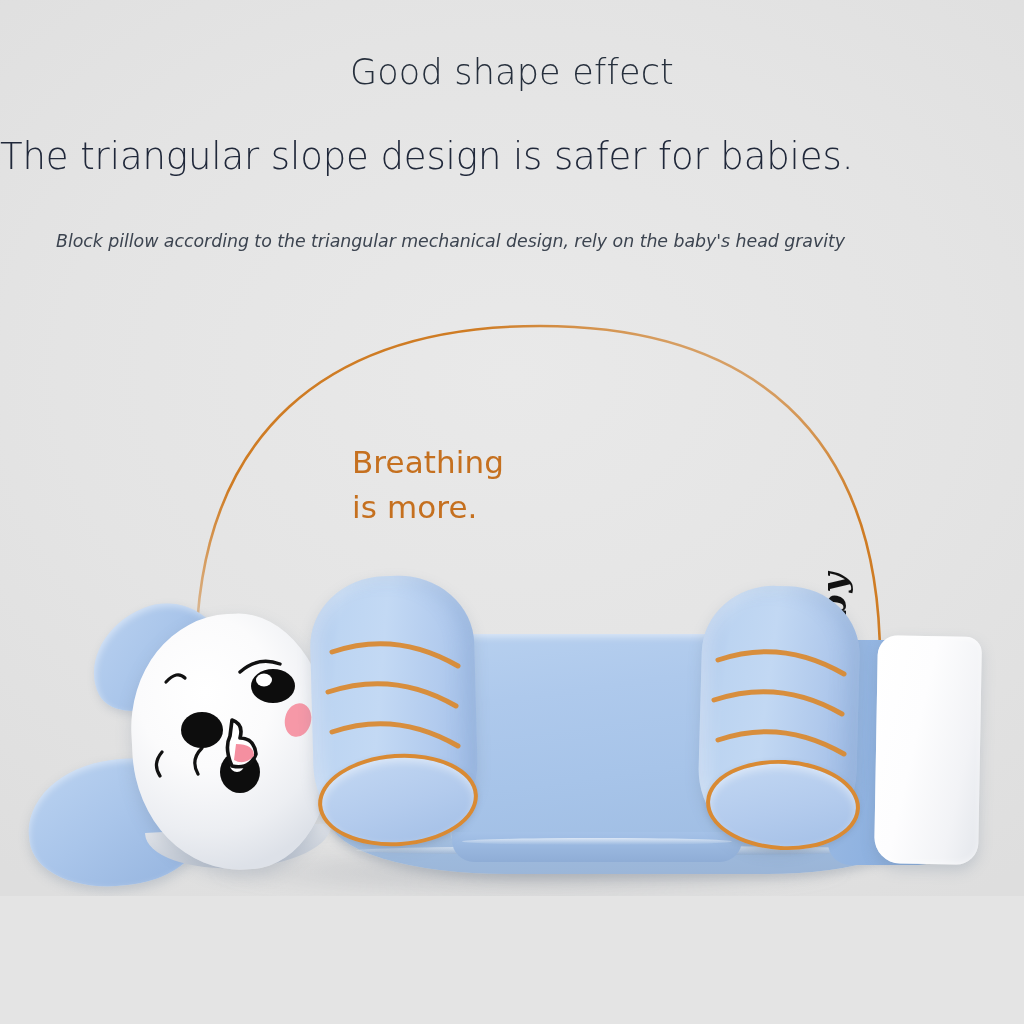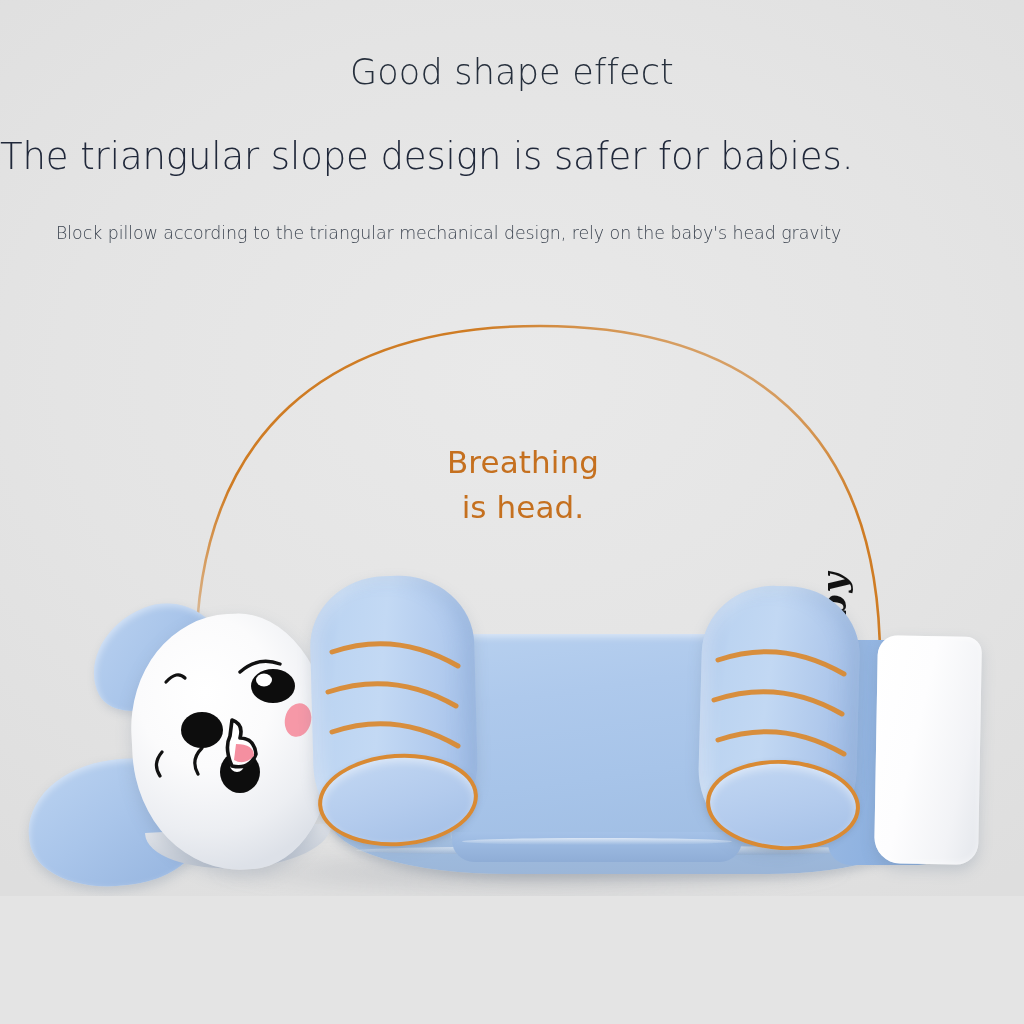--- a/index.html
+++ b/index.html
@@ -36,45 +36,45 @@
     top: 135px;
     font-size: 37px;
     font-weight: 300;
     letter-spacing: -0.1px;
     color: #20283a;
     white-space: nowrap;
   }
   .para {
     position: absolute;
     left: 56px;
-    top: 216px;
+    top: 224px;
     width: 912px;
     font-size: 17.4px;
     font-weight: 300;
     line-height: 35px;
     color: #3c4450;
     letter-spacing: -0.05px;
+    font-style: italic;
   }
   .para span { display: block; white-space: nowrap; }
 
   
   .arc-wrap {
     position: absolute;
     left: 0; top: 0;
     width: 1024px; height: 1024px;
     pointer-events: none;
   }
 
   
   .callout {
     position: absolute;
-    left: 368px;
+    left: 352px;
     top: 440px;
     width: 310px;
-    text-align: center;
     color: #c5701f;
     font-size: 31px;
     font-weight: 400;
     line-height: 45px;
     letter-spacing: 0.1px;
   }
   .callout span { display: block; }
 
   
   .product { position: absolute; left: 0; top: 0; width: 1024px; height: 1024px; }
@@ -235,21 +235,21 @@
         <stop offset="70%" stop-color="#cf7c24" stop-opacity="1"></stop>
         <stop offset="90%" stop-color="#cf7c24" stop-opacity="0.5"></stop>
         <stop offset="100%" stop-color="#cf7c24" stop-opacity="0.04"></stop>
       </linearGradient>
     </defs>
     <path d="M 196 660 C 196 430, 330 326, 540 326 C 748 326, 880 430, 880 660" fill="none" stroke="url(#arcGrad)" stroke-width="2.6" stroke-linecap="round"></path>
   </svg>
 
   <div class="callout">
     <span>Breathing</span>
-    <span>is head.</span>
+    <span>is more.</span>
   </div>
 
   <div class="product">
 
     <div class="pz shadow-ground"></div>
 
     <div class="pz base-flap"></div>
     <div class="pz base-flap-seam"></div>
 
     <div class="pz right-panel"></div>

